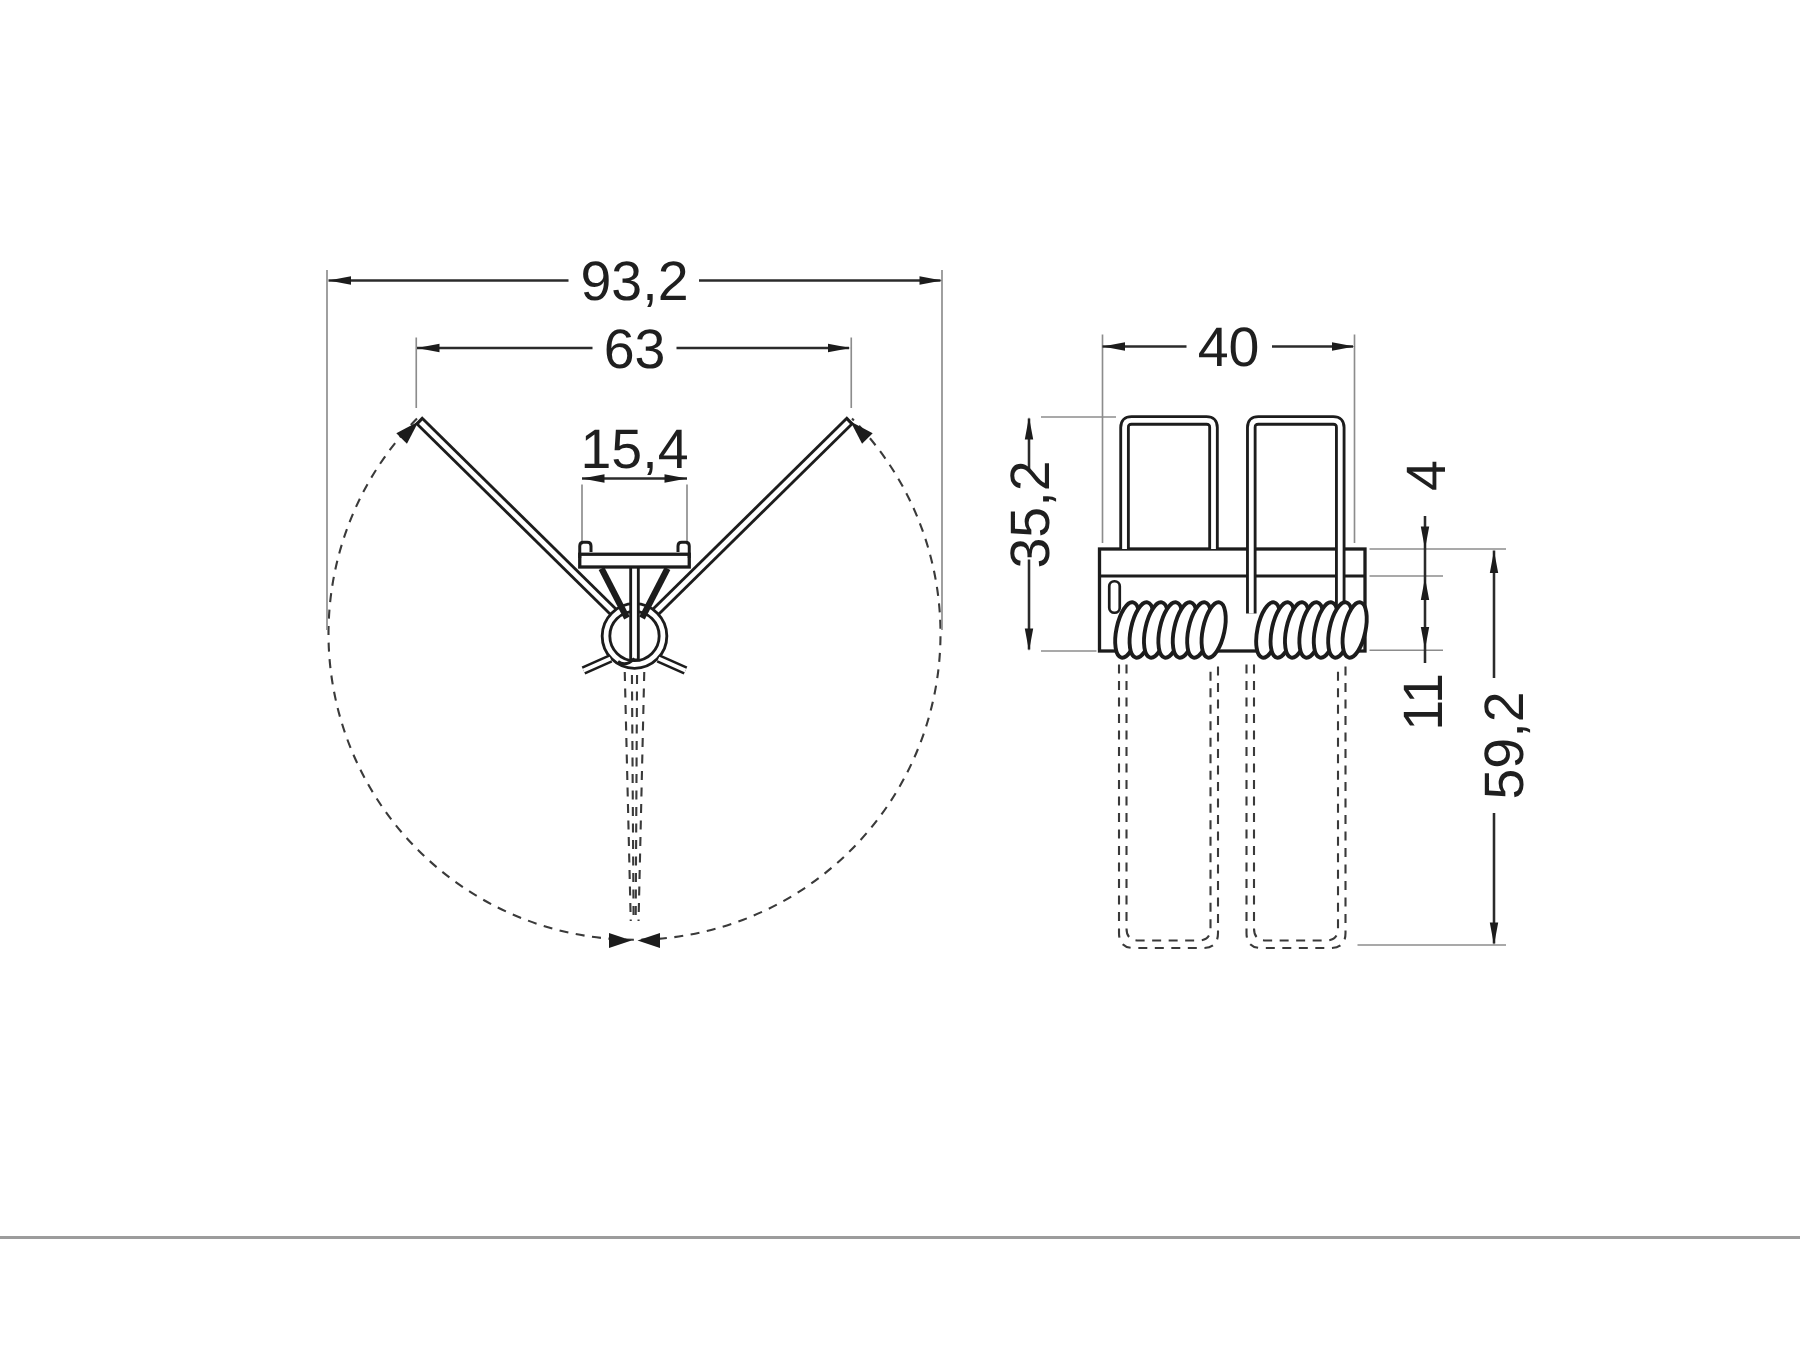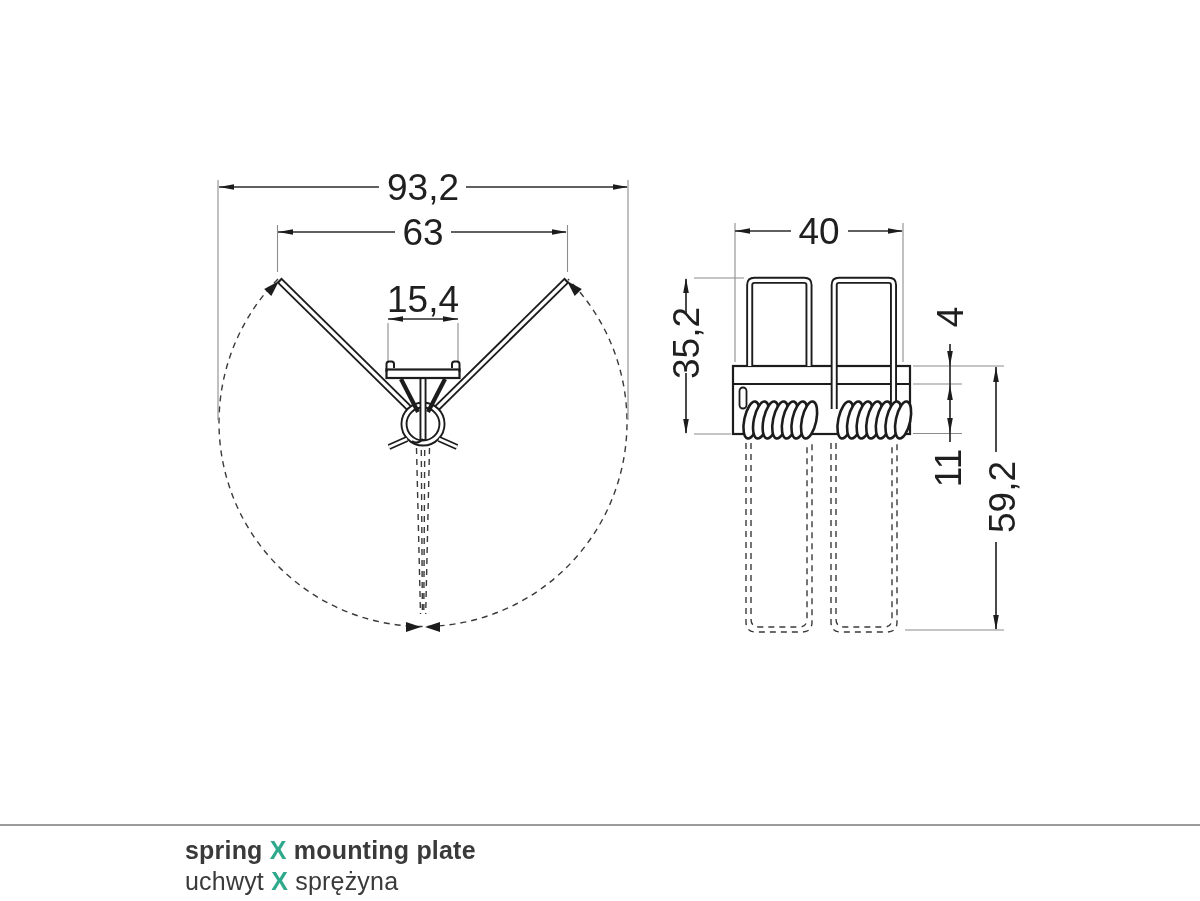--- a/index.html
+++ b/index.html
@@ -223,26 +223,14 @@
         <path class="dimline" d="M996,526 V613"></path>
         <polygon class="arrow" points="996,351 993.2,366 998.8,366"></polygon>
         <polygon class="arrow" points="996,614 993.2,599 998.8,599"></polygon>
         <text class="dimtext" text-anchor="middle" transform="translate(1015,481) rotate(-90)">59,2</text>
       </g>
     </g>
   </svg>
 
   <div class="divider"></div>
 
-  <div class="caption">
-    <div class="l1">
-      <span>spring</span>
-      <span class="x">X</span>
-      <span>mounting plate</span>
-    </div>
-    <div class="l2">
-      <span>uchwyt</span>
-      <span class="x">X</span>
-      <span>sprężyna</span>
-    </div>
-  </div>
 
 </div>
 
 </body></html>

